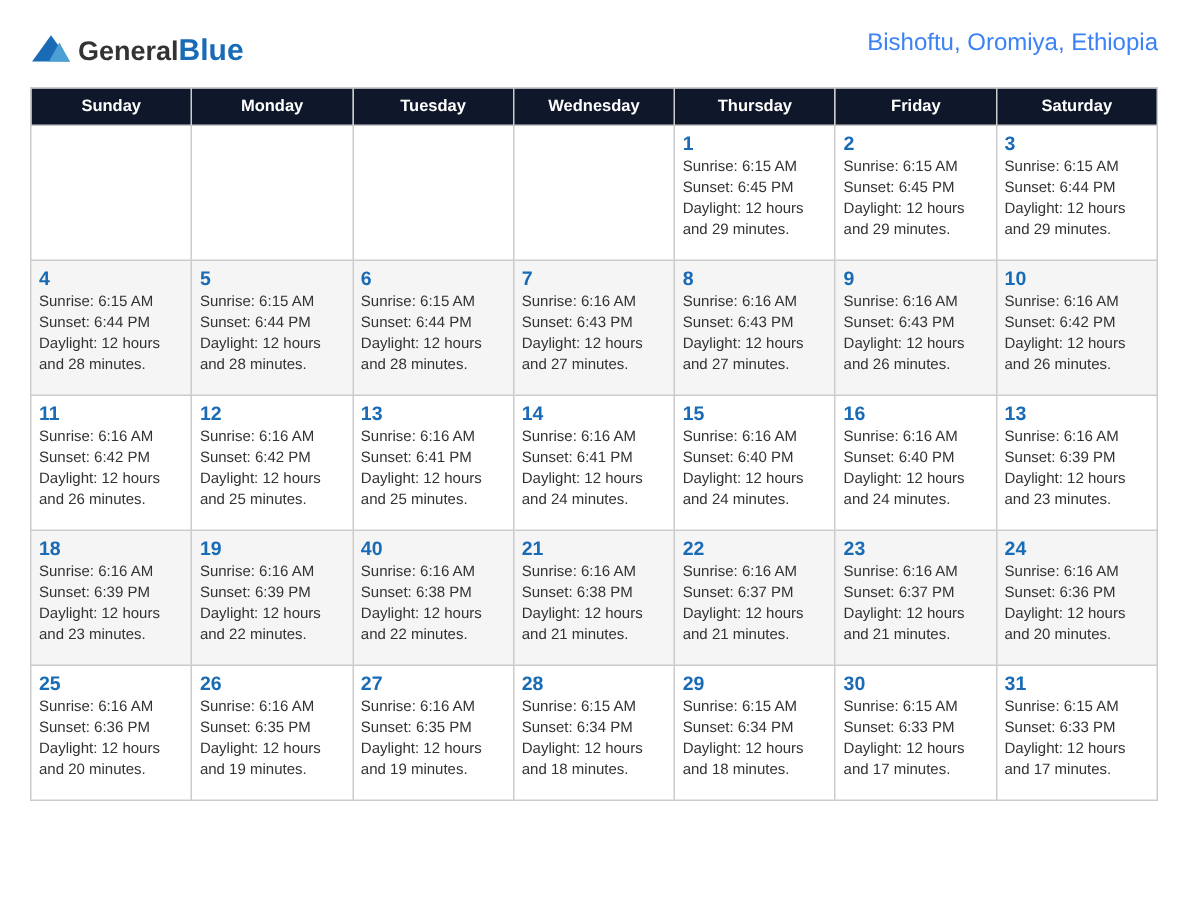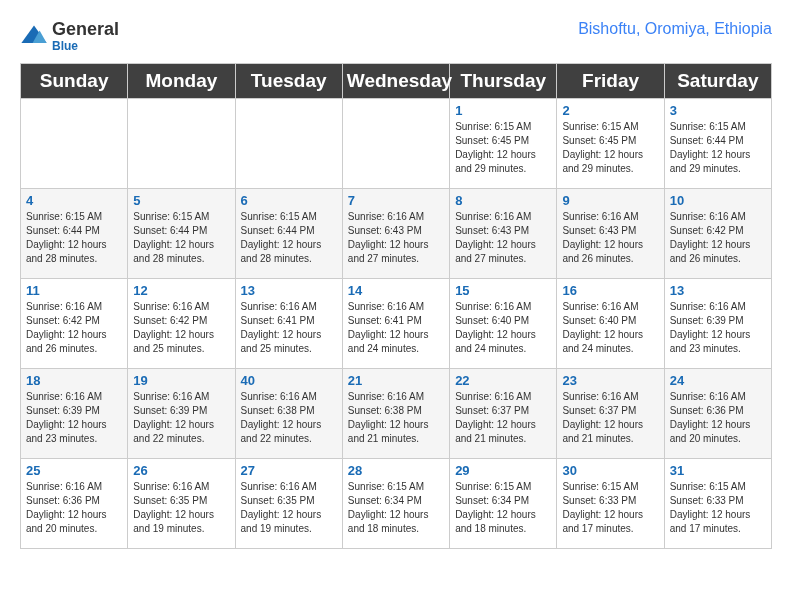--- a/index.html
+++ b/index.html
@@ -16,30 +16,30 @@
       align-items: flex-start;
       margin-bottom: 10px;
     }
     .logo {
       display: flex;
       align-items: center;
       gap: 4px;
     }
     .logo-text {
       display: flex;
-      flex-direction: column;
       line-height: 1.1;
+      align-items: flex-end;
     }
     .logo-general {
       font-size: 18px;
       font-weight: bold;
       color: #333;
     }
     .logo-blue {
-      font-size: 12px;
+      font-size: 20px;
       font-weight: bold;
       color: #1a6bb5;
     }
     .logo-icon {
       width: 28px;
       height: 28px;
     }
     .title-area {
       text-align: right;
     }
@@ -51,25 +51,25 @@
     .subtitle {
       font-size: 16px;
       color: #3b82f6;
     }
     table {
       width: 100%;
       border-collapse: collapse;
       table-layout: fixed;
     }
     thead tr th {
-      background-color: #404040;
+      background-color: #0f172a;
       color: #fff;
       text-align: center;
       padding: 6px 4px;
-      font-size: 19px;
+      font-size: 11px;
       font-weight: bold;
       border: 1px solid #ccc;
     }
     tbody tr td {
       vertical-align: top;
       border: 1px solid #ccc;
       padding: 4px 5px;
       font-size: 10.5px;
       color: #333;
       height: 90px;

